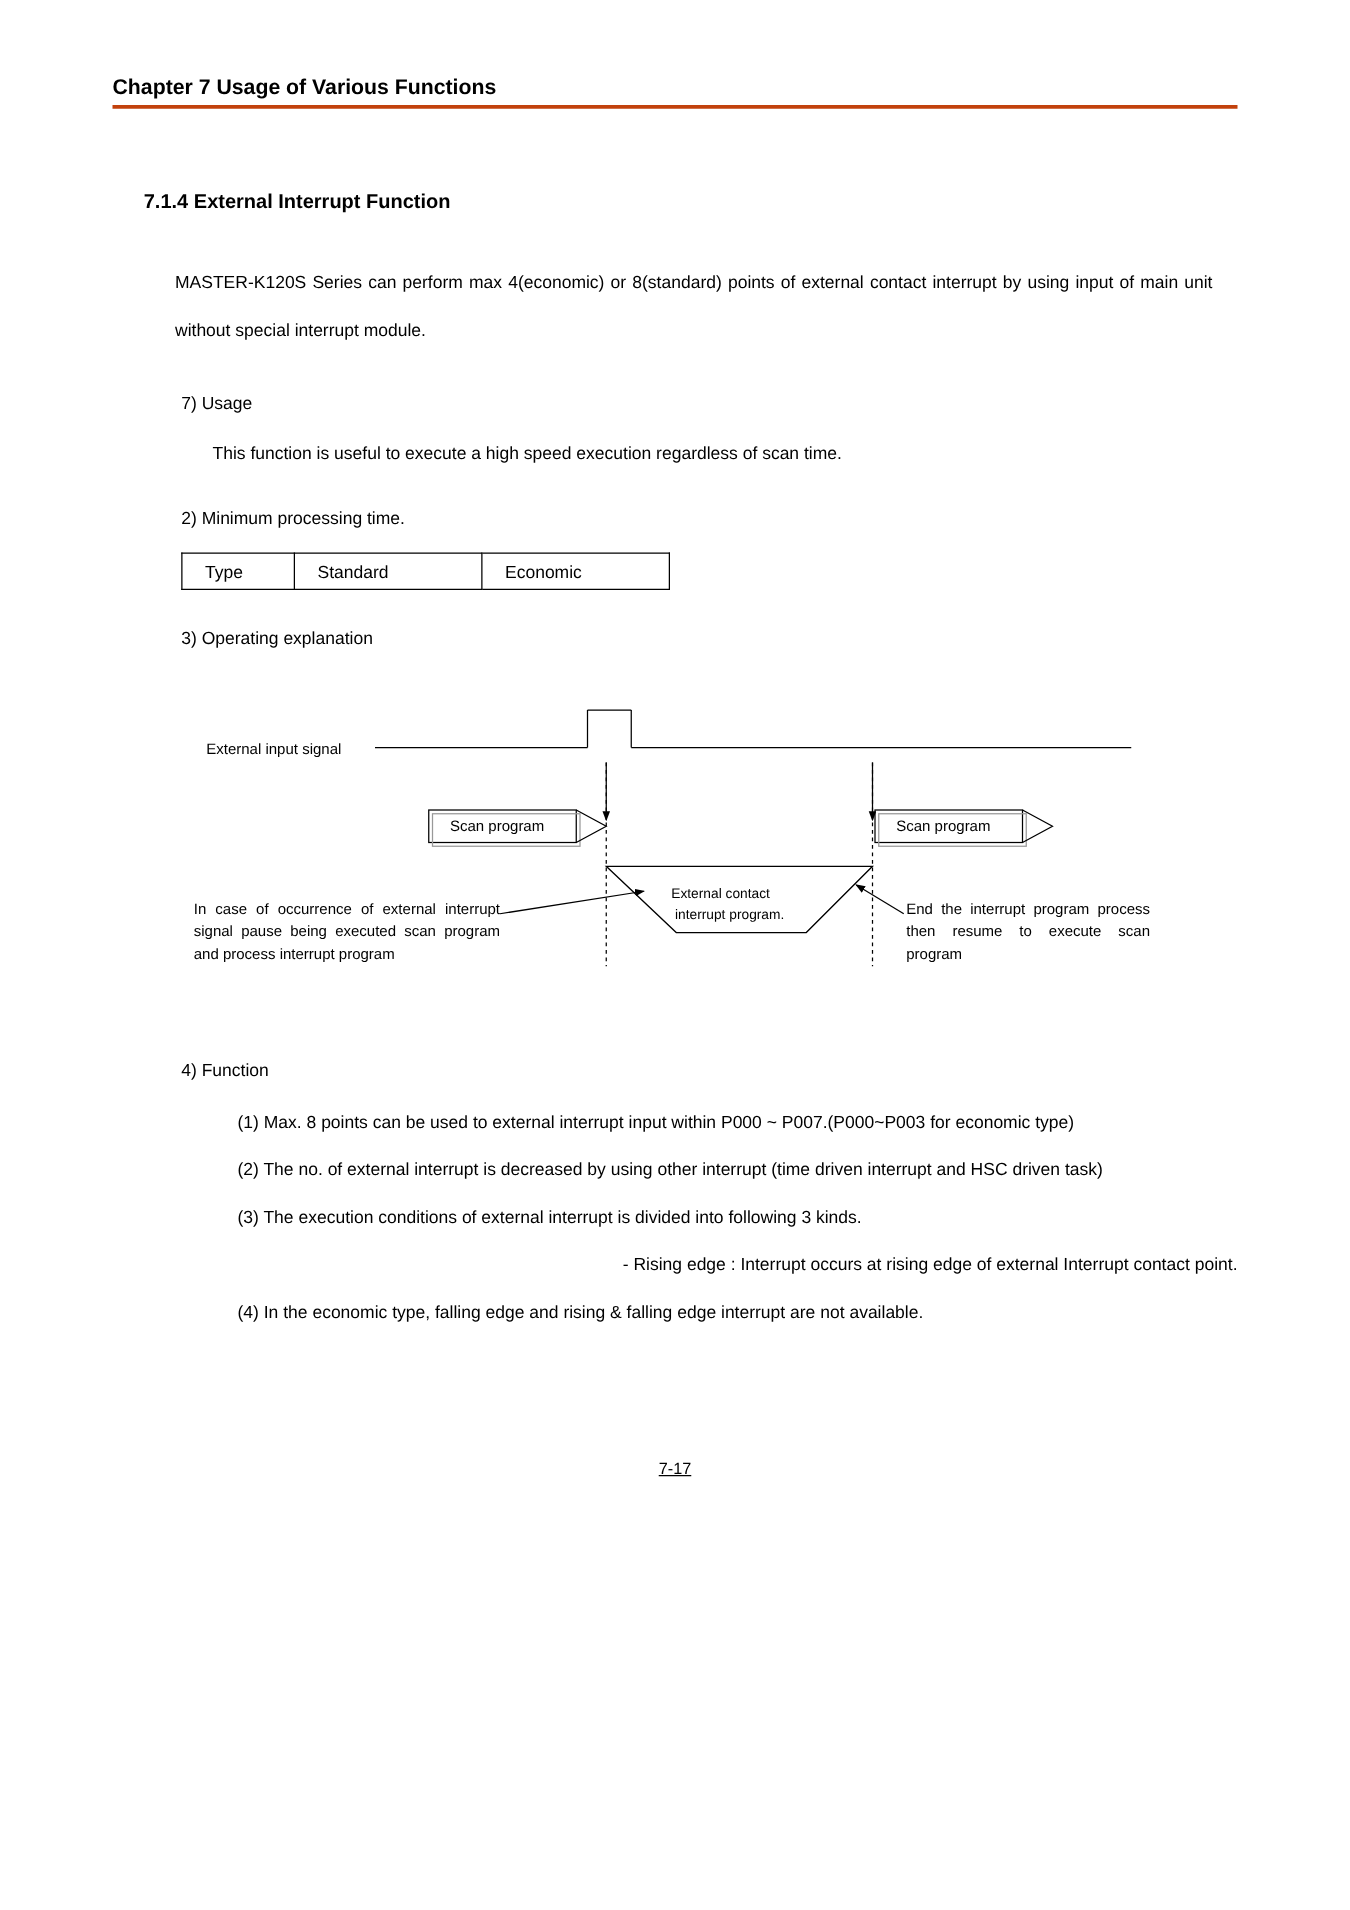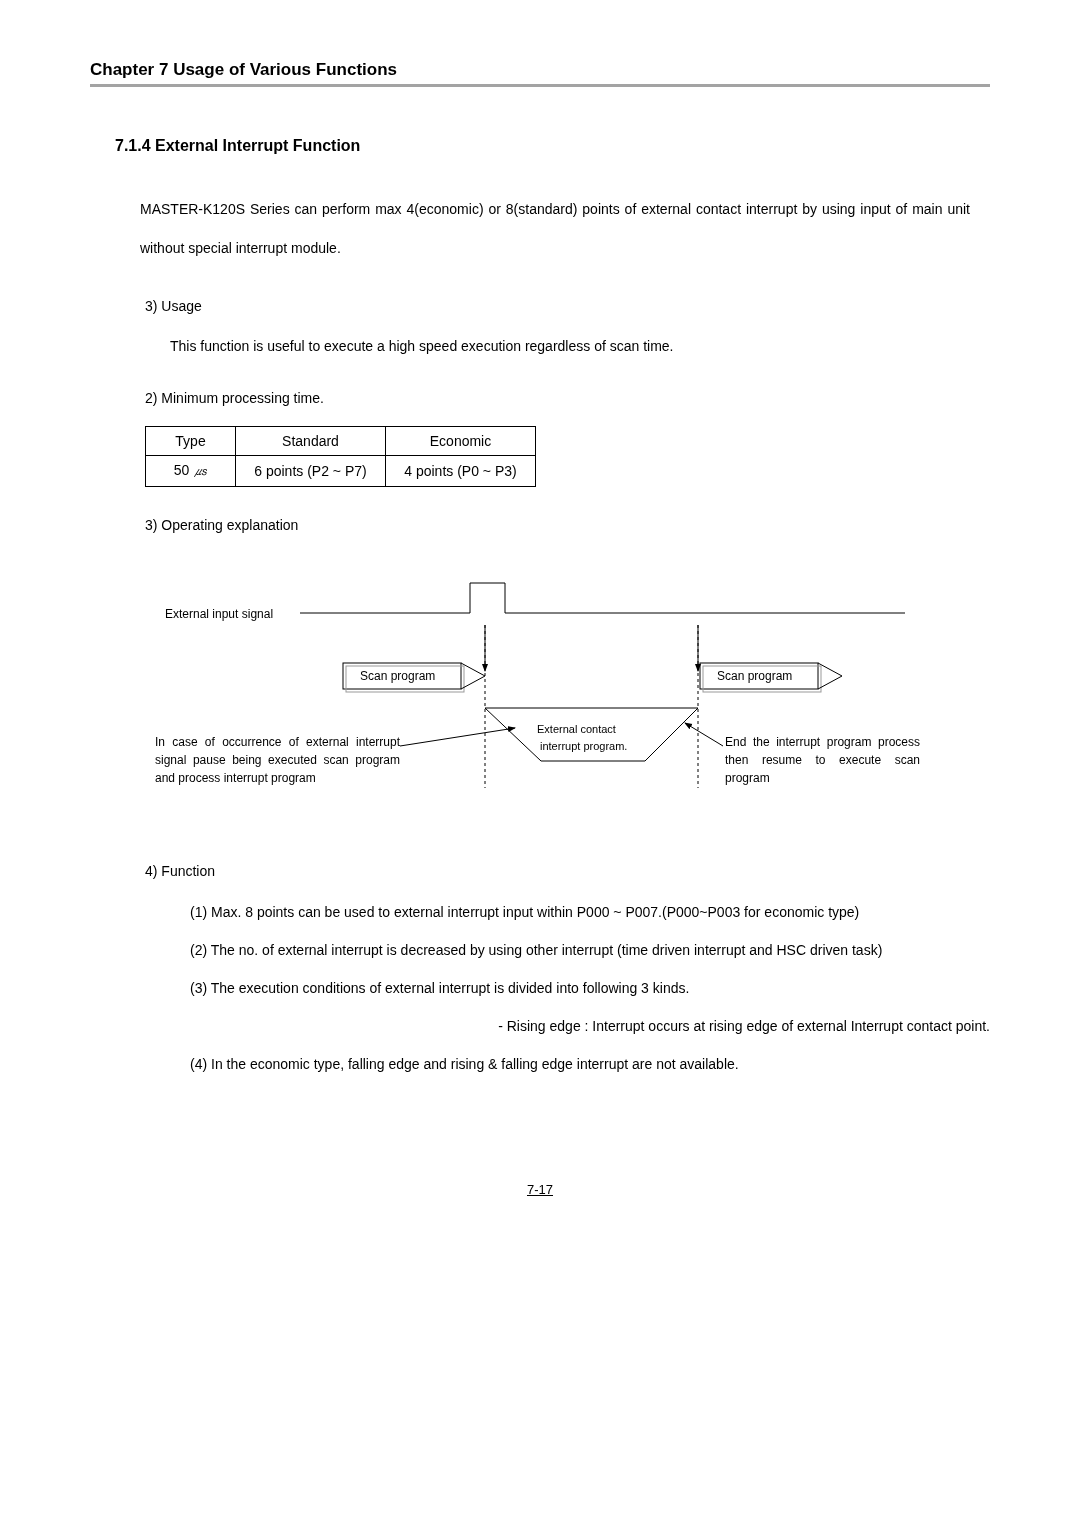--- a/index.html
+++ b/index.html
@@ -9,22 +9,22 @@
       width: 1080px;
       margin: 0 auto;
       padding: 60px 90px 40px;
       color: #000;
       font-size: 14px;
     }
     .chapter-header {
       font-size: 17px;
       font-weight: bold;
       padding-bottom: 4px;
-      border-bottom: 3px solid #a3a3a3;
-      margin-bottom: 50px;
+      border-bottom: 3px solid #c2410c;
+      margin-bottom: 66px;
     }
     .section-title {
       font-size: 16px;
       font-weight: bold;
       margin-left: 25px;
       margin-bottom: 35px;
     }
     .intro-text {
       margin-left: 50px;
       margin-right: 20px;
@@ -45,21 +45,21 @@
       margin-left: 55px;
       margin-top: 20px;
       margin-bottom: 30px;
     }
     table {
       border-collapse: collapse;
     }
     td {
       border: 1px solid #000;
       padding: 6px 18px;
-      text-align: center;
+      text-align: left;
       font-size: 14px;
     }
     .mu { font-family: 'Times New Roman', serif; font-style: italic; }
     .diagram-area {
       margin-left: 55px;
       margin-top: 30px;
       margin-bottom: 50px;
     }
     .function-list {
       margin-left: 100px;
@@ -84,36 +84,31 @@
   </style>
 </head>
 <body>
 
 <div class="chapter-header">Chapter 7    Usage of Various Functions</div>
 
 <div class="section-title">7.1.4 External Interrupt Function</div>
 
 <p class="intro-text">MASTER-K120S Series can perform max 4(economic) or 8(standard) points of external contact interrupt by using input of main unit without special interrupt module.</p>
 
-<p class="subsection-head">3) Usage</p>
+<p class="subsection-head">7) Usage</p>
 <p class="indent-1">This function is useful to execute a high speed execution regardless of scan time.</p>
 
 <p class="subsection-head">2) Minimum processing time.</p>
 <div class="table-block">
   <table>
     <tbody>
         <tr>
       <td style="width:90px">Type</td>
       <td style="width:150px">Standard</td>
       <td style="width:150px">Economic</td>
-    </tr>
-    <tr>
-      <td><span>50 </span><span class="mu">㎲</span></td>
-      <td>6 points (P2 ~ P7)</td>
-      <td>4 points (P0 ~ P3)</td>
     </tr>
   </tbody>
     </table>
 </div>
 
 <p class="subsection-head">3) Operating explanation</p>
 
 <div class="diagram-area">
   <svg class="diag-svg" width="790" height="250" viewBox="0 0 790 250">
 

